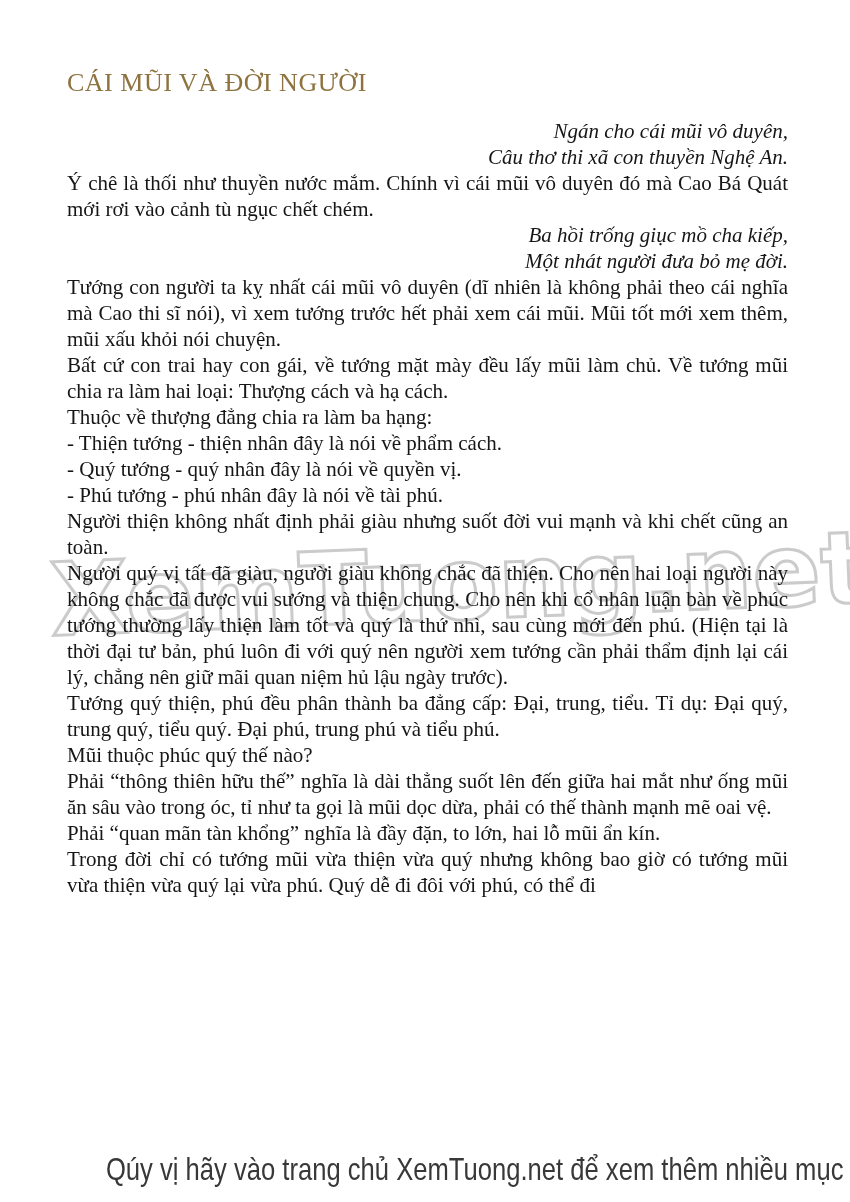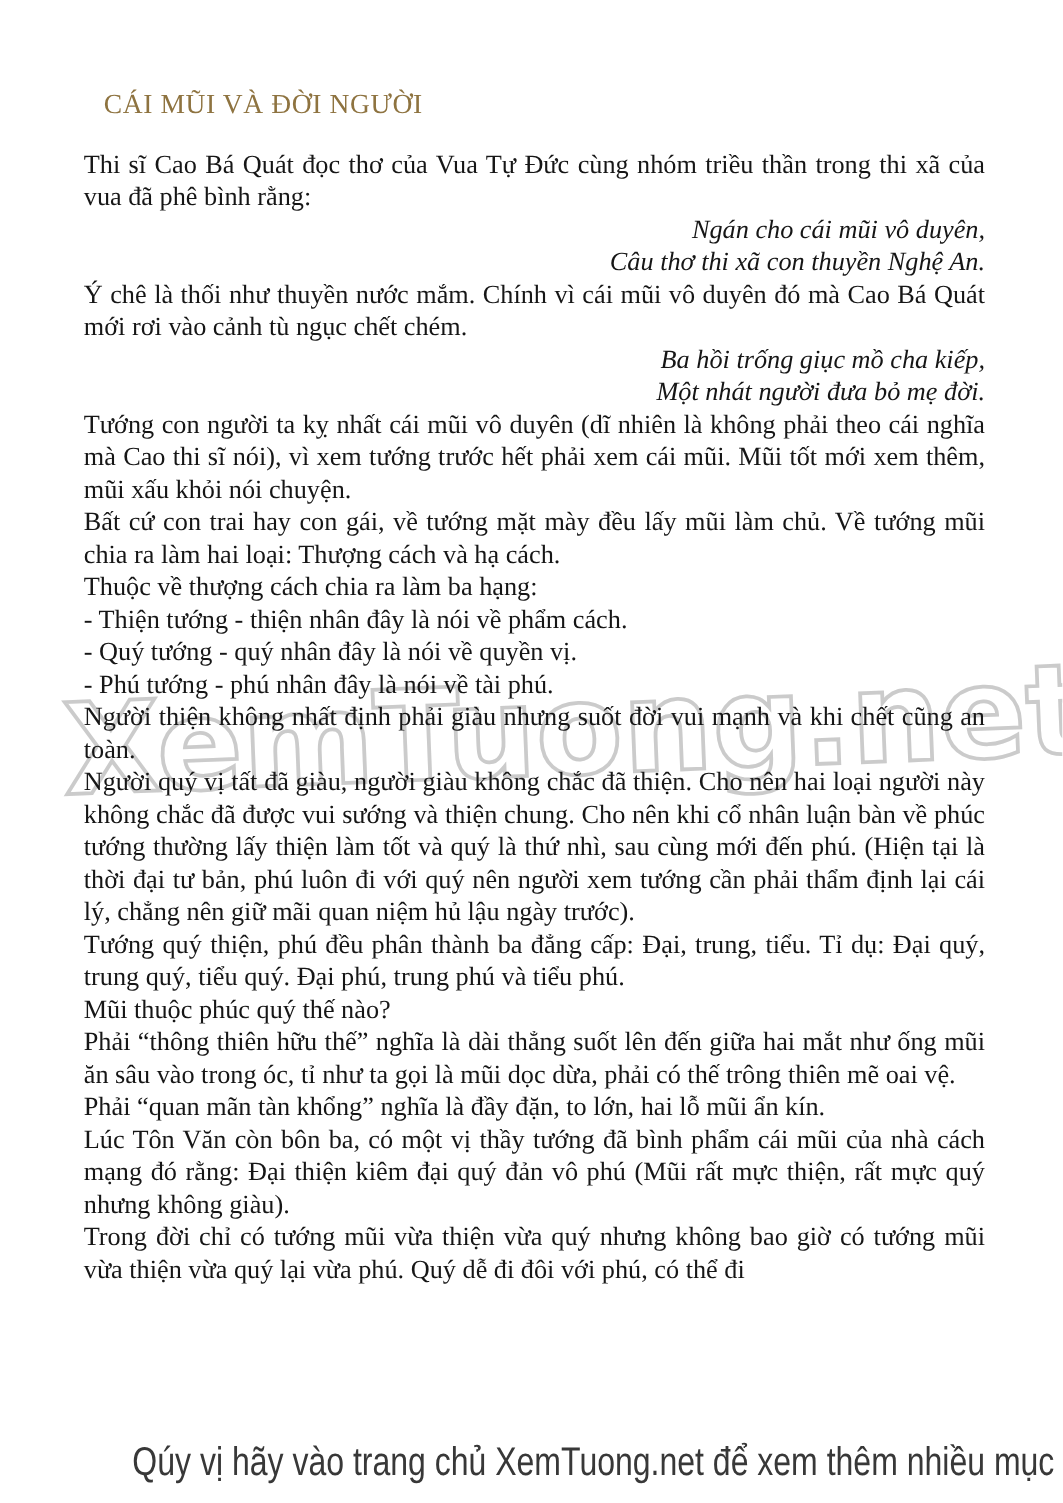--- a/index.html
+++ b/index.html
@@ -34,22 +34,22 @@
     user-select: none;
   }
   .content {
     position: absolute;
     left: 67px;
     right: 62px;
     top: 70px;
     z-index: 1;
   }
   .title {
-    margin: 0 0 22px 16px;
-    font-size: 22px;
+    margin: 0 0 22px 0;
+    font-size: 26px;
     line-height: 26px;
     font-weight: normal;
     letter-spacing: 0.5px;
     color: #8e7340;
   }
   .content p {
     margin: 0;
     font-size: 21px;
     line-height: 26px;
     color: #161616;
@@ -82,39 +82,37 @@
 </head>
 <body>
 
 <div class="page">
 
   <div class="watermark">XemTuong.net</div>
 
   <div class="content">
     <h1 class="title">CÁI MŨI VÀ ĐỜI NGƯỜI</h1>
 
-    <p>Thi sĩ Cao Bá Quát đọc thơ của Vua Tự Đức cùng nhóm triều thần trong thi xã của vua đã phê bình rằng:</p>
     <p class="italic">Ngán cho cái mũi vô duyên,</p>
     <p class="italic">Câu thơ thi xã con thuyền Nghệ An.</p>
     <p>Ý chê là thối như thuyền nước mắm. Chính vì cái mũi vô duyên đó mà Cao Bá Quát mới rơi vào cảnh tù ngục chết chém.</p>
     <p class="italic">Ba hồi trống giục mồ cha kiếp,</p>
     <p class="italic">Một nhát người đưa bỏ mẹ đời.</p>
     <p>Tướng con người ta kỵ nhất cái mũi vô duyên (dĩ nhiên là không phải theo cái nghĩa mà Cao thi sĩ nói), vì xem tướng trước hết phải xem cái mũi. Mũi tốt mới xem thêm, mũi xấu khỏi nói chuyện.</p>
     <p>Bất cứ con trai hay con gái, về tướng mặt mày đều lấy mũi làm chủ. Về tướng mũi chia ra làm hai loại: Thượng cách và hạ cách.</p>
-    <p>Thuộc về thượng cách chia ra làm ba hạng:</p>
+    <p>Thuộc về thượng đẳng chia ra làm ba hạng:</p>
     <p>- Thiện tướng - thiện nhân đây là nói về phẩm cách.</p>
     <p>- Quý tướng - quý nhân đây là nói về quyền vị.</p>
     <p>- Phú tướng - phú nhân đây là nói về tài phú.</p>
     <p>Người thiện không nhất định phải giàu nhưng suốt đời vui mạnh và khi chết cũng an toàn.</p>
     <p>Người quý vị tất đã giàu, người giàu không chắc đã thiện. Cho nên hai loại người này không chắc đã được vui sướng và thiện chung. Cho nên khi cổ nhân luận bàn về phúc tướng thường lấy thiện làm tốt và quý là thứ nhì, sau cùng mới đến phú. (Hiện tại là thời đại tư bản, phú luôn đi với quý nên người xem tướng cần phải thẩm định lại cái lý, chẳng nên giữ mãi quan niệm hủ lậu ngày trước).</p>
     <p>Tướng quý thiện, phú đều phân thành ba đẳng cấp: Đại, trung, tiểu. Tỉ dụ: Đại quý, trung quý, tiểu quý. Đại phú, trung phú và tiểu phú.</p>
     <p>Mũi thuộc phúc quý thế nào?</p>
-    <p>Phải “thông thiên hữu thế” nghĩa là dài thẳng suốt lên đến giữa hai mắt như ống mũi ăn sâu vào trong óc, tỉ như ta gọi là mũi dọc dừa, phải có thế trông thiên mẽ oai vệ.</p>
+    <p>Phải “thông thiên hữu thế” nghĩa là dài thẳng suốt lên đến giữa hai mắt như ống mũi ăn sâu vào trong óc, tỉ như ta gọi là mũi dọc dừa, phải có thế thành mạnh mẽ oai vệ.</p>
     <p>Phải “quan mãn tàn khổng” nghĩa là đầy đặn, to lớn, hai lỗ mũi ẩn kín.</p>
-    <p>Lúc Tôn Văn còn bôn ba, có một vị thầy tướng đã bình phẩm cái mũi của nhà cách mạng đó rằng: Đại thiện kiêm đại quý đản vô phú (Mũi rất mực thiện, rất mực quý nhưng không giàu).</p>
     <p>Trong đời chỉ có tướng mũi vừa thiện vừa quý nhưng không bao giờ có tướng mũi vừa thiện vừa quý lại vừa phú. Quý dễ đi đôi với phú, có thể đi</p>
   </div>
 
   <div class="footer">
     <span>Qúy vị hãy vào trang chủ XemTuong.net để xem thêm nhiều mục hay khác</span>
   </div>
 
 </div>
 
 </body></html>

